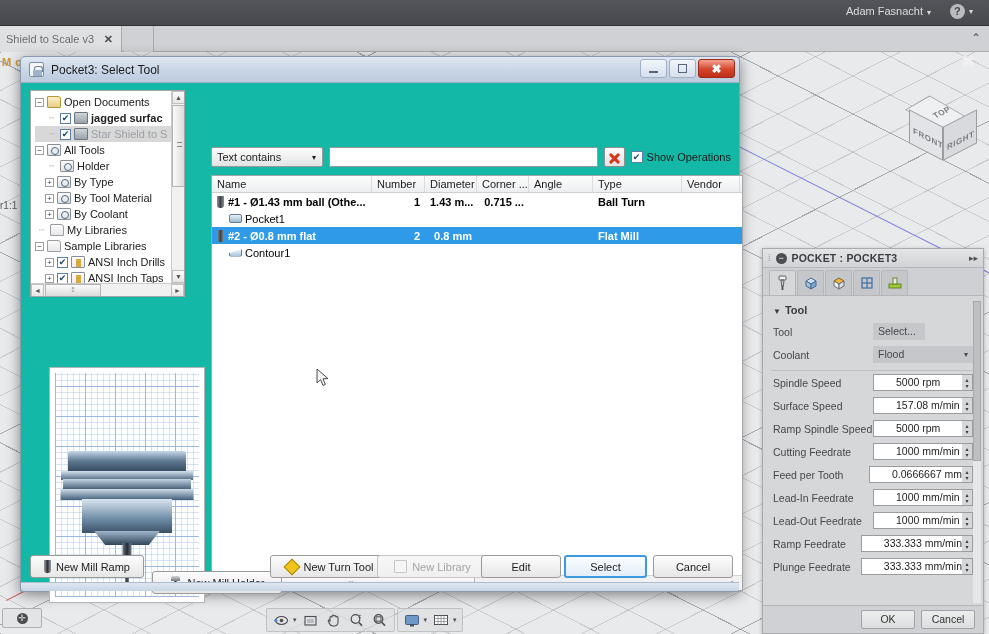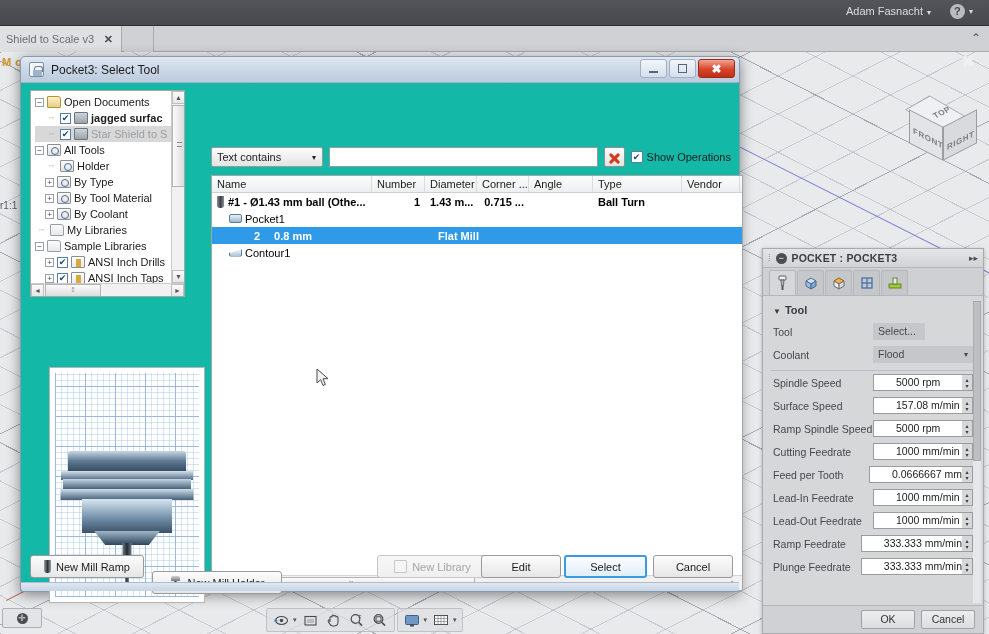--- a/index.html
+++ b/index.html
@@ -861,20 +861,21 @@
         <div class="tc r b" style="width:64px"></div>
         <div class="tc b" style="width:89px">Ball Turn</div>
         <div class="tc" style="width:58px"></div>
       </div>
 
       <div class="trow">
         <div class="tc" style="width:160px;padding-left:17px"><span class="opglyph"></span><span>Pocket1</span></div>
       </div>
 
       <div class="trow sel">
+        <div class="tc b" style="width:160px"><span class="toolglyph"></span><span>#2 - Ø0.8 mm flat</span></div>
         <div class="tc r b" style="width:53px">2</div>
         <div class="tc r b" style="width:52px">0.8 mm</div>
         <div class="tc r b" style="width:52px"></div>
         <div class="tc r b" style="width:64px"></div>
         <div class="tc b" style="width:89px">Flat Mill</div>
         <div class="tc" style="width:58px"></div>
       </div>
 
       <div class="trow">
         <div class="tc" style="width:160px;padding-left:17px"><span class="opglyph contour"></span><span>Contour1</span></div>
@@ -889,20 +890,24 @@
 
     <div class="dlg-foot">
       <div class="dbtn" style="left:9px; top:4px; width:114px">
         <span class="bi bi-mill"></span>
         <span>New Mill Ramp</span>
       </div>
       <div class="dbtn" style="left:131px; top:20px; width:130px">
         <span class="bi bi-holder"></span>
         <span>New Mill Holder</span>
       </div>
+      <div class="dbtn" style="left:249px; top:4px; width:120px">
+        <span class="bi bi-turn"></span>
+        <span>New Turn Tool</span>
+      </div>
       <div class="dbtn disabled" style="left:356px; top:4px; width:111px">
         <span class="bi bi-lib"></span>
         <span>New Library</span>
       </div>
       <div class="dbtn" style="left:460px; top:4px; width:80px">
         <span>Edit</span>
       </div>
       <div class="dbtn default" style="left:543px; top:4px; width:83px">
         <span>Select</span>
       </div>

